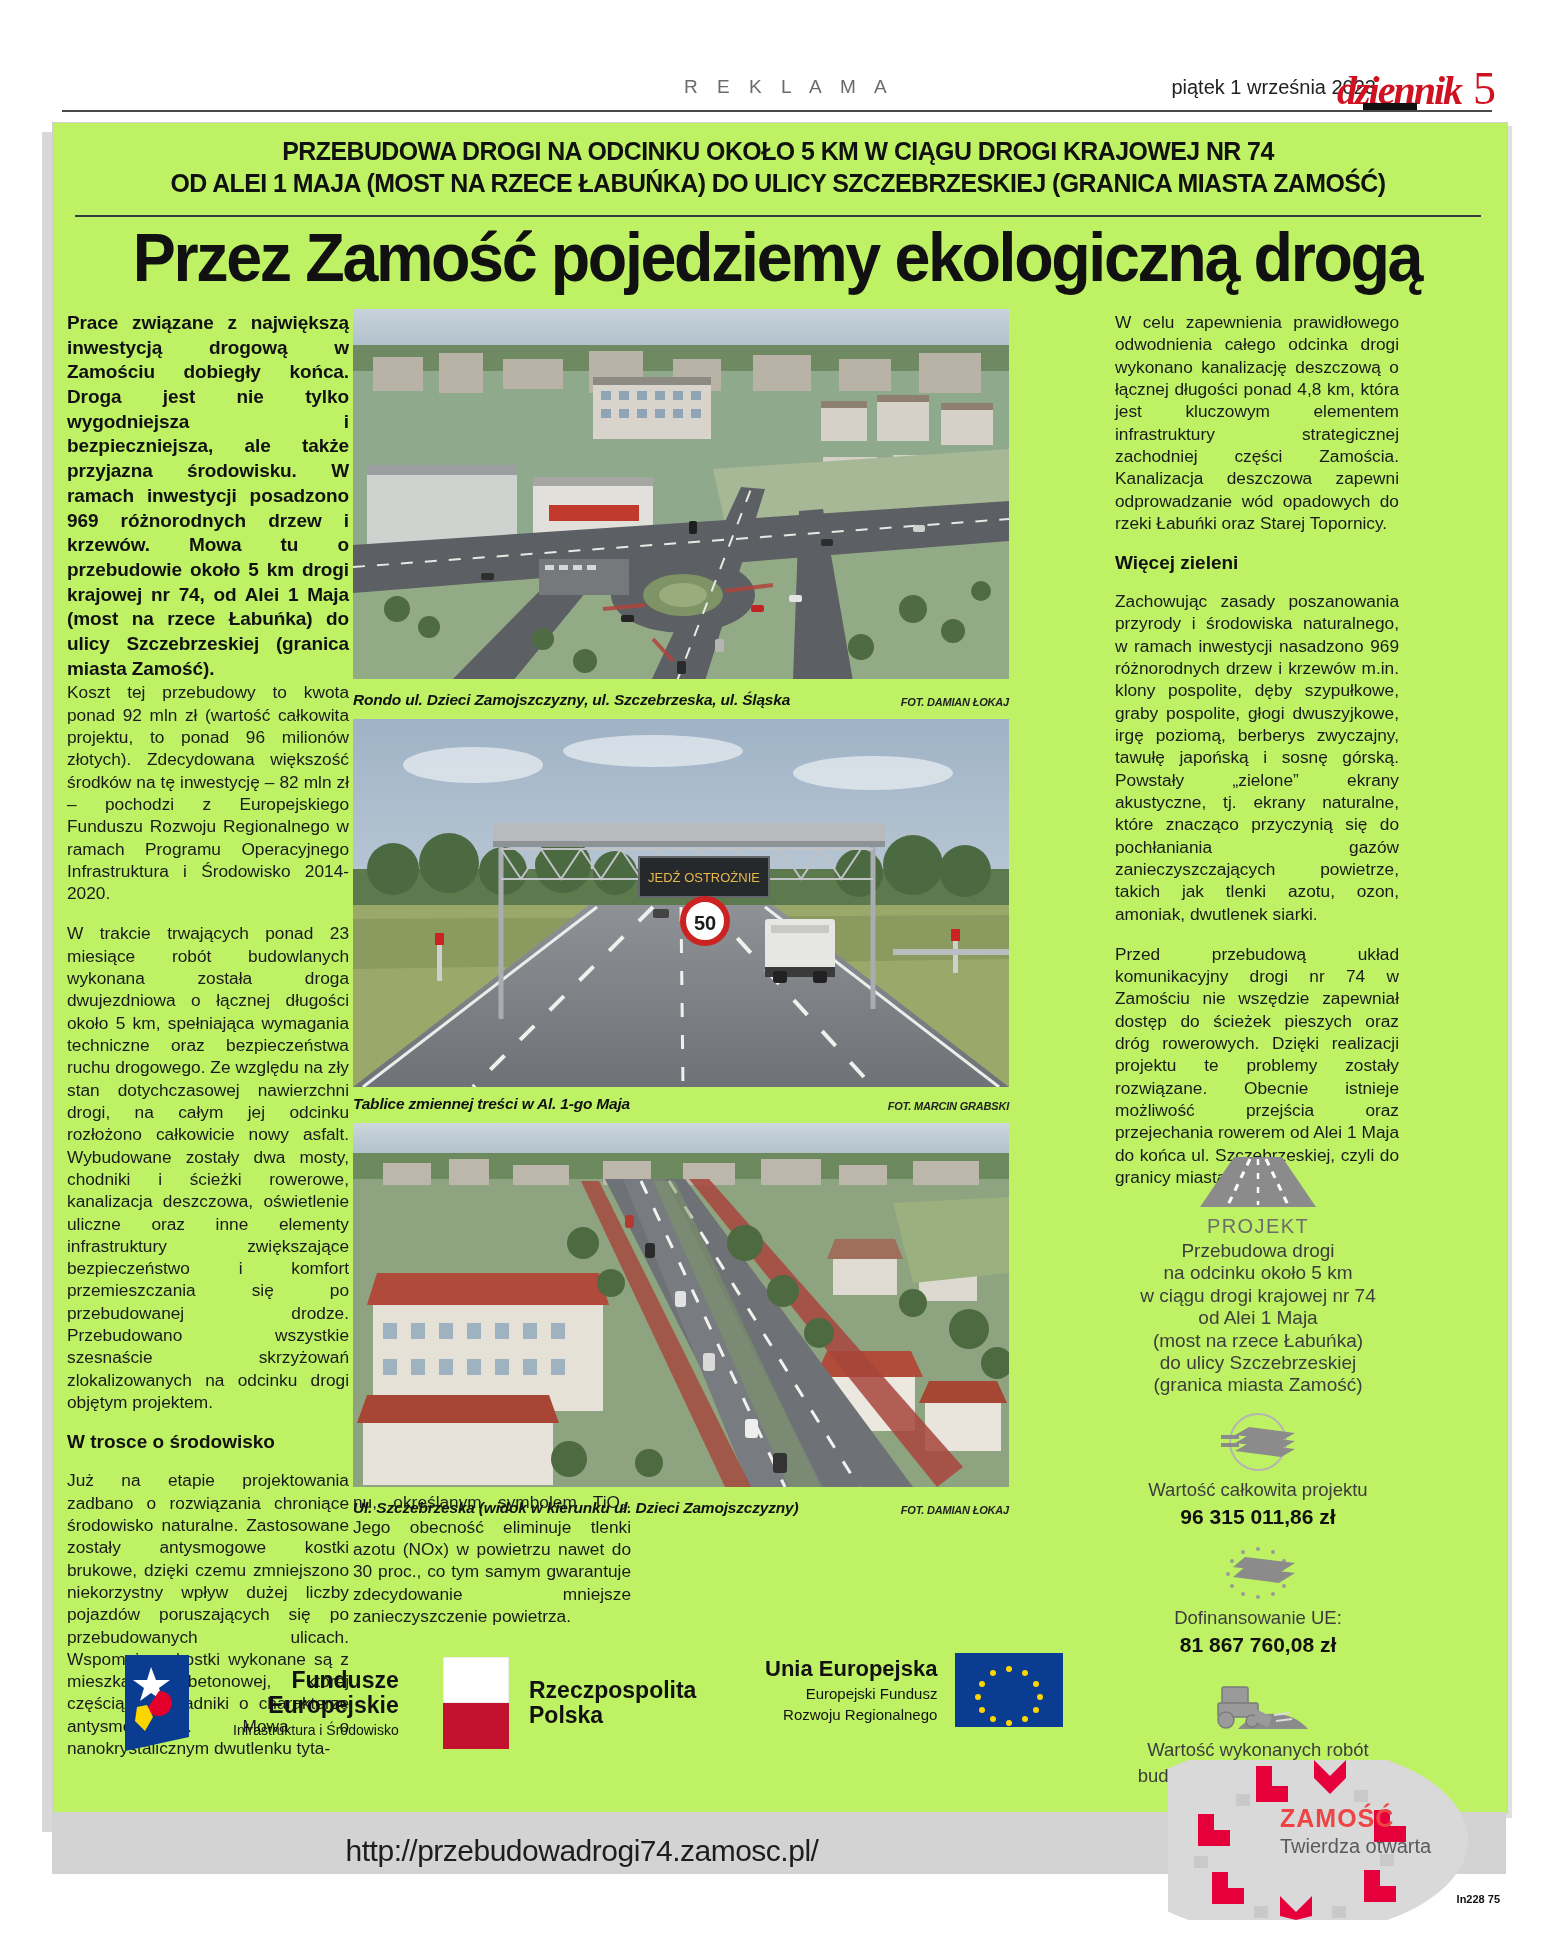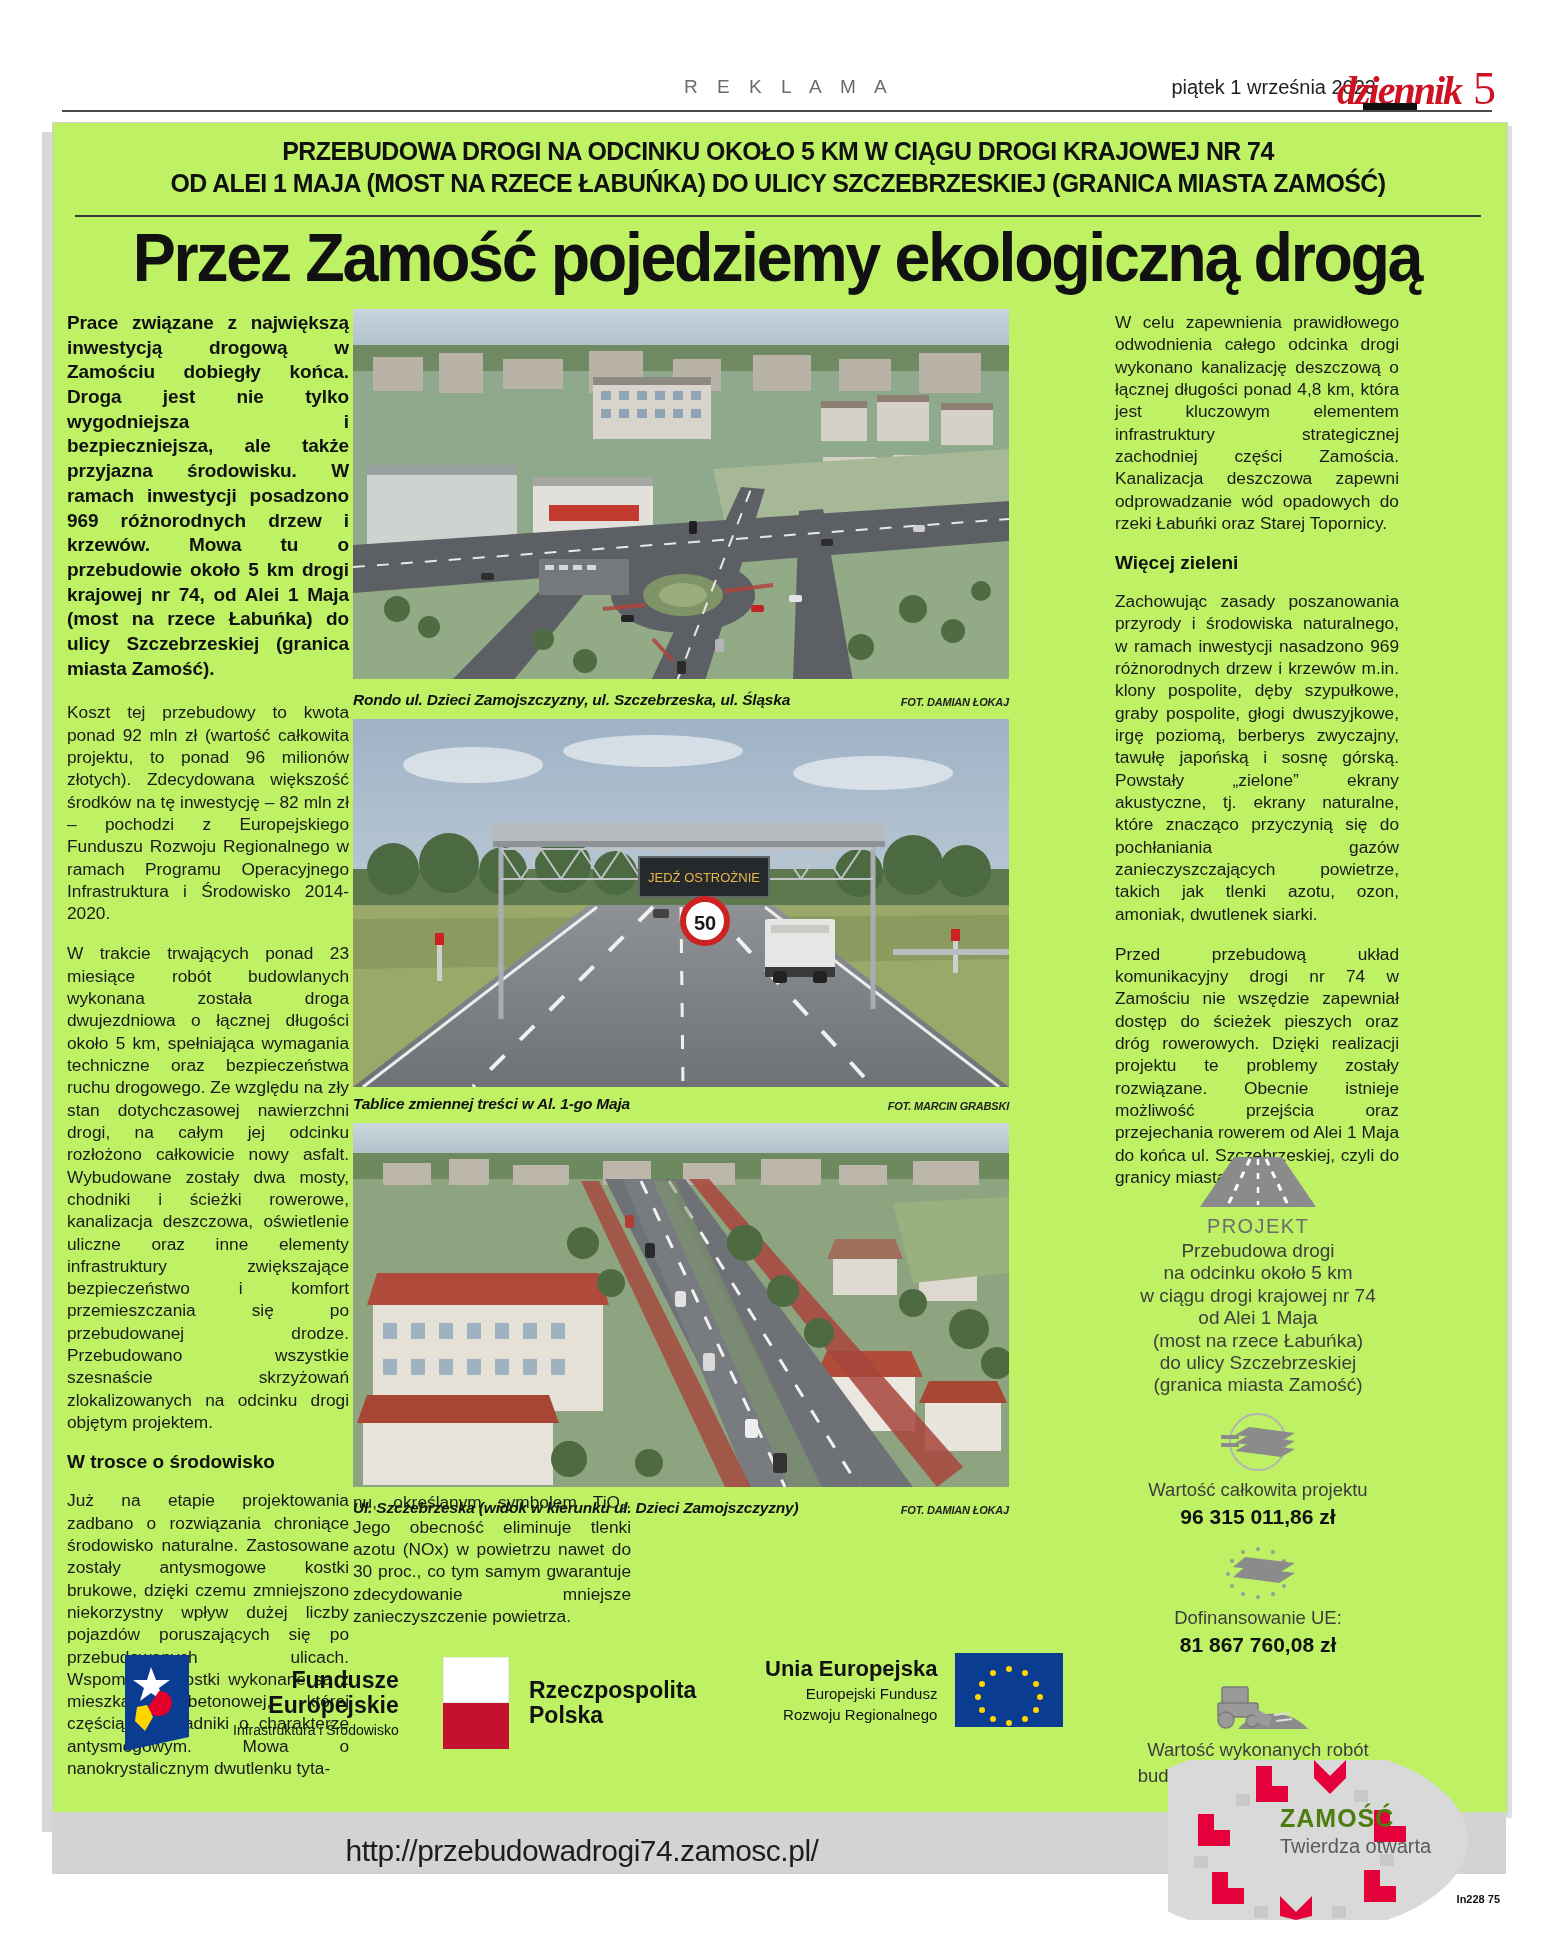--- a/index.html
+++ b/index.html
@@ -87,21 +87,21 @@
     font-size:19px;line-height:1.30;font-weight:bold;
     text-align:justify;color:#111;letter-spacing:-0.1px;
   }
   .body p{
     font-size:17.3px;line-height:1.29;
     text-align:justify;margin:0 0 18px 0;color:#1a1a1a;
   }
   .sub{
     font-size:19px;font-weight:bold;margin:4px 0 16px 0;color:#111;
   }
-  .body{margin-top:20px;}
+  .body{}
   .col-right .body{margin-top:0;}
 
   
   .photo{
     position:absolute;overflow:hidden;background:#9fb4c4;
   }
   .cap{
     position:absolute;
     font-size:15.5px;font-style:italic;font-weight:600;
     color:#111;letter-spacing:-0.2px;
@@ -163,21 +163,21 @@
     position:absolute;left:52px;top:1812px;width:1060px;height:78px;
     display:flex;align-items:center;justify-content:center;
     font-size:30px;color:#1d1d1d;letter-spacing:-0.5px;
   }
   .zamosc{
     position:absolute;left:1168px;top:1760px;width:338px;height:160px;
   }
   .zam-text{
     position:absolute;left:112px;top:44px;color:#4a4a4a;
   }
-  .zam-t1{font-size:25px;font-weight:bold;letter-spacing:1px;color:#4d7c0f;}
+  .zam-t1{font-size:25px;font-weight:bold;letter-spacing:1px;color:#ef4444;}
   .zam-t2{font-size:20px;color:#5a5a5a;margin-top:2px;}
   .incode{
     position:absolute;right:58px;top:1893px;
     font-size:11px;font-weight:bold;color:#111;
   }
 </style>
 </head>
 <body>
 
 <div class="topbar">

